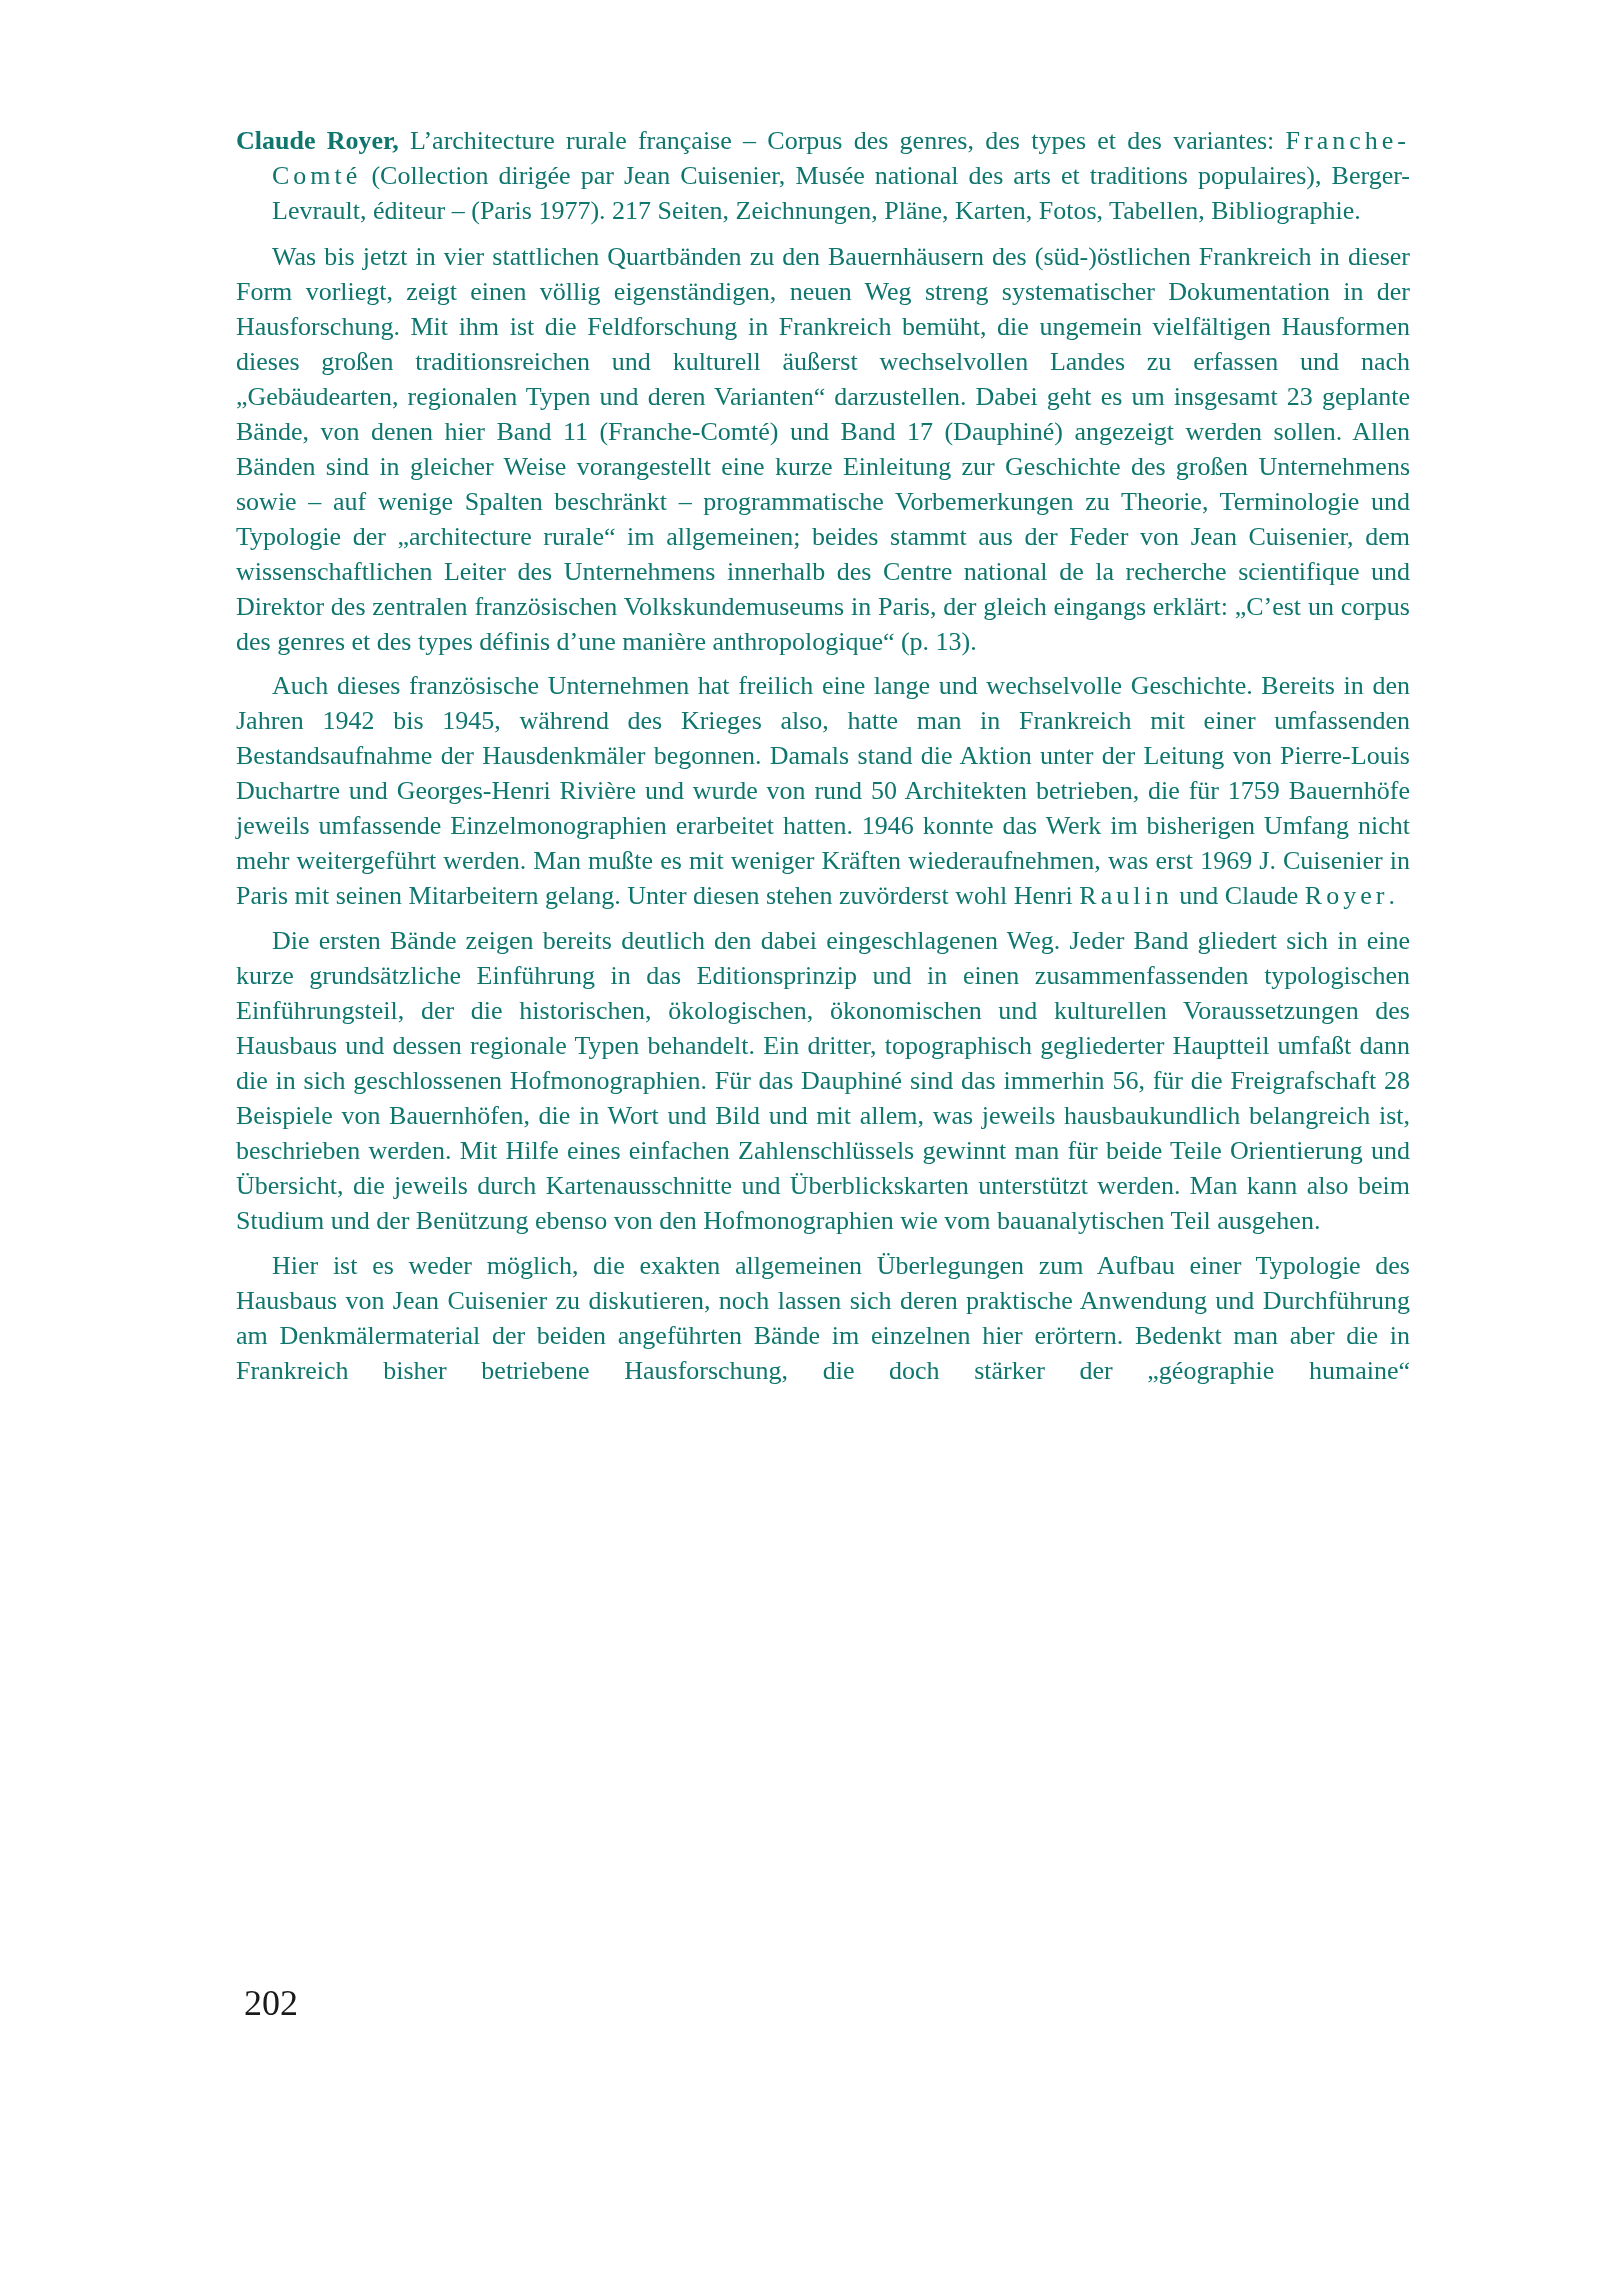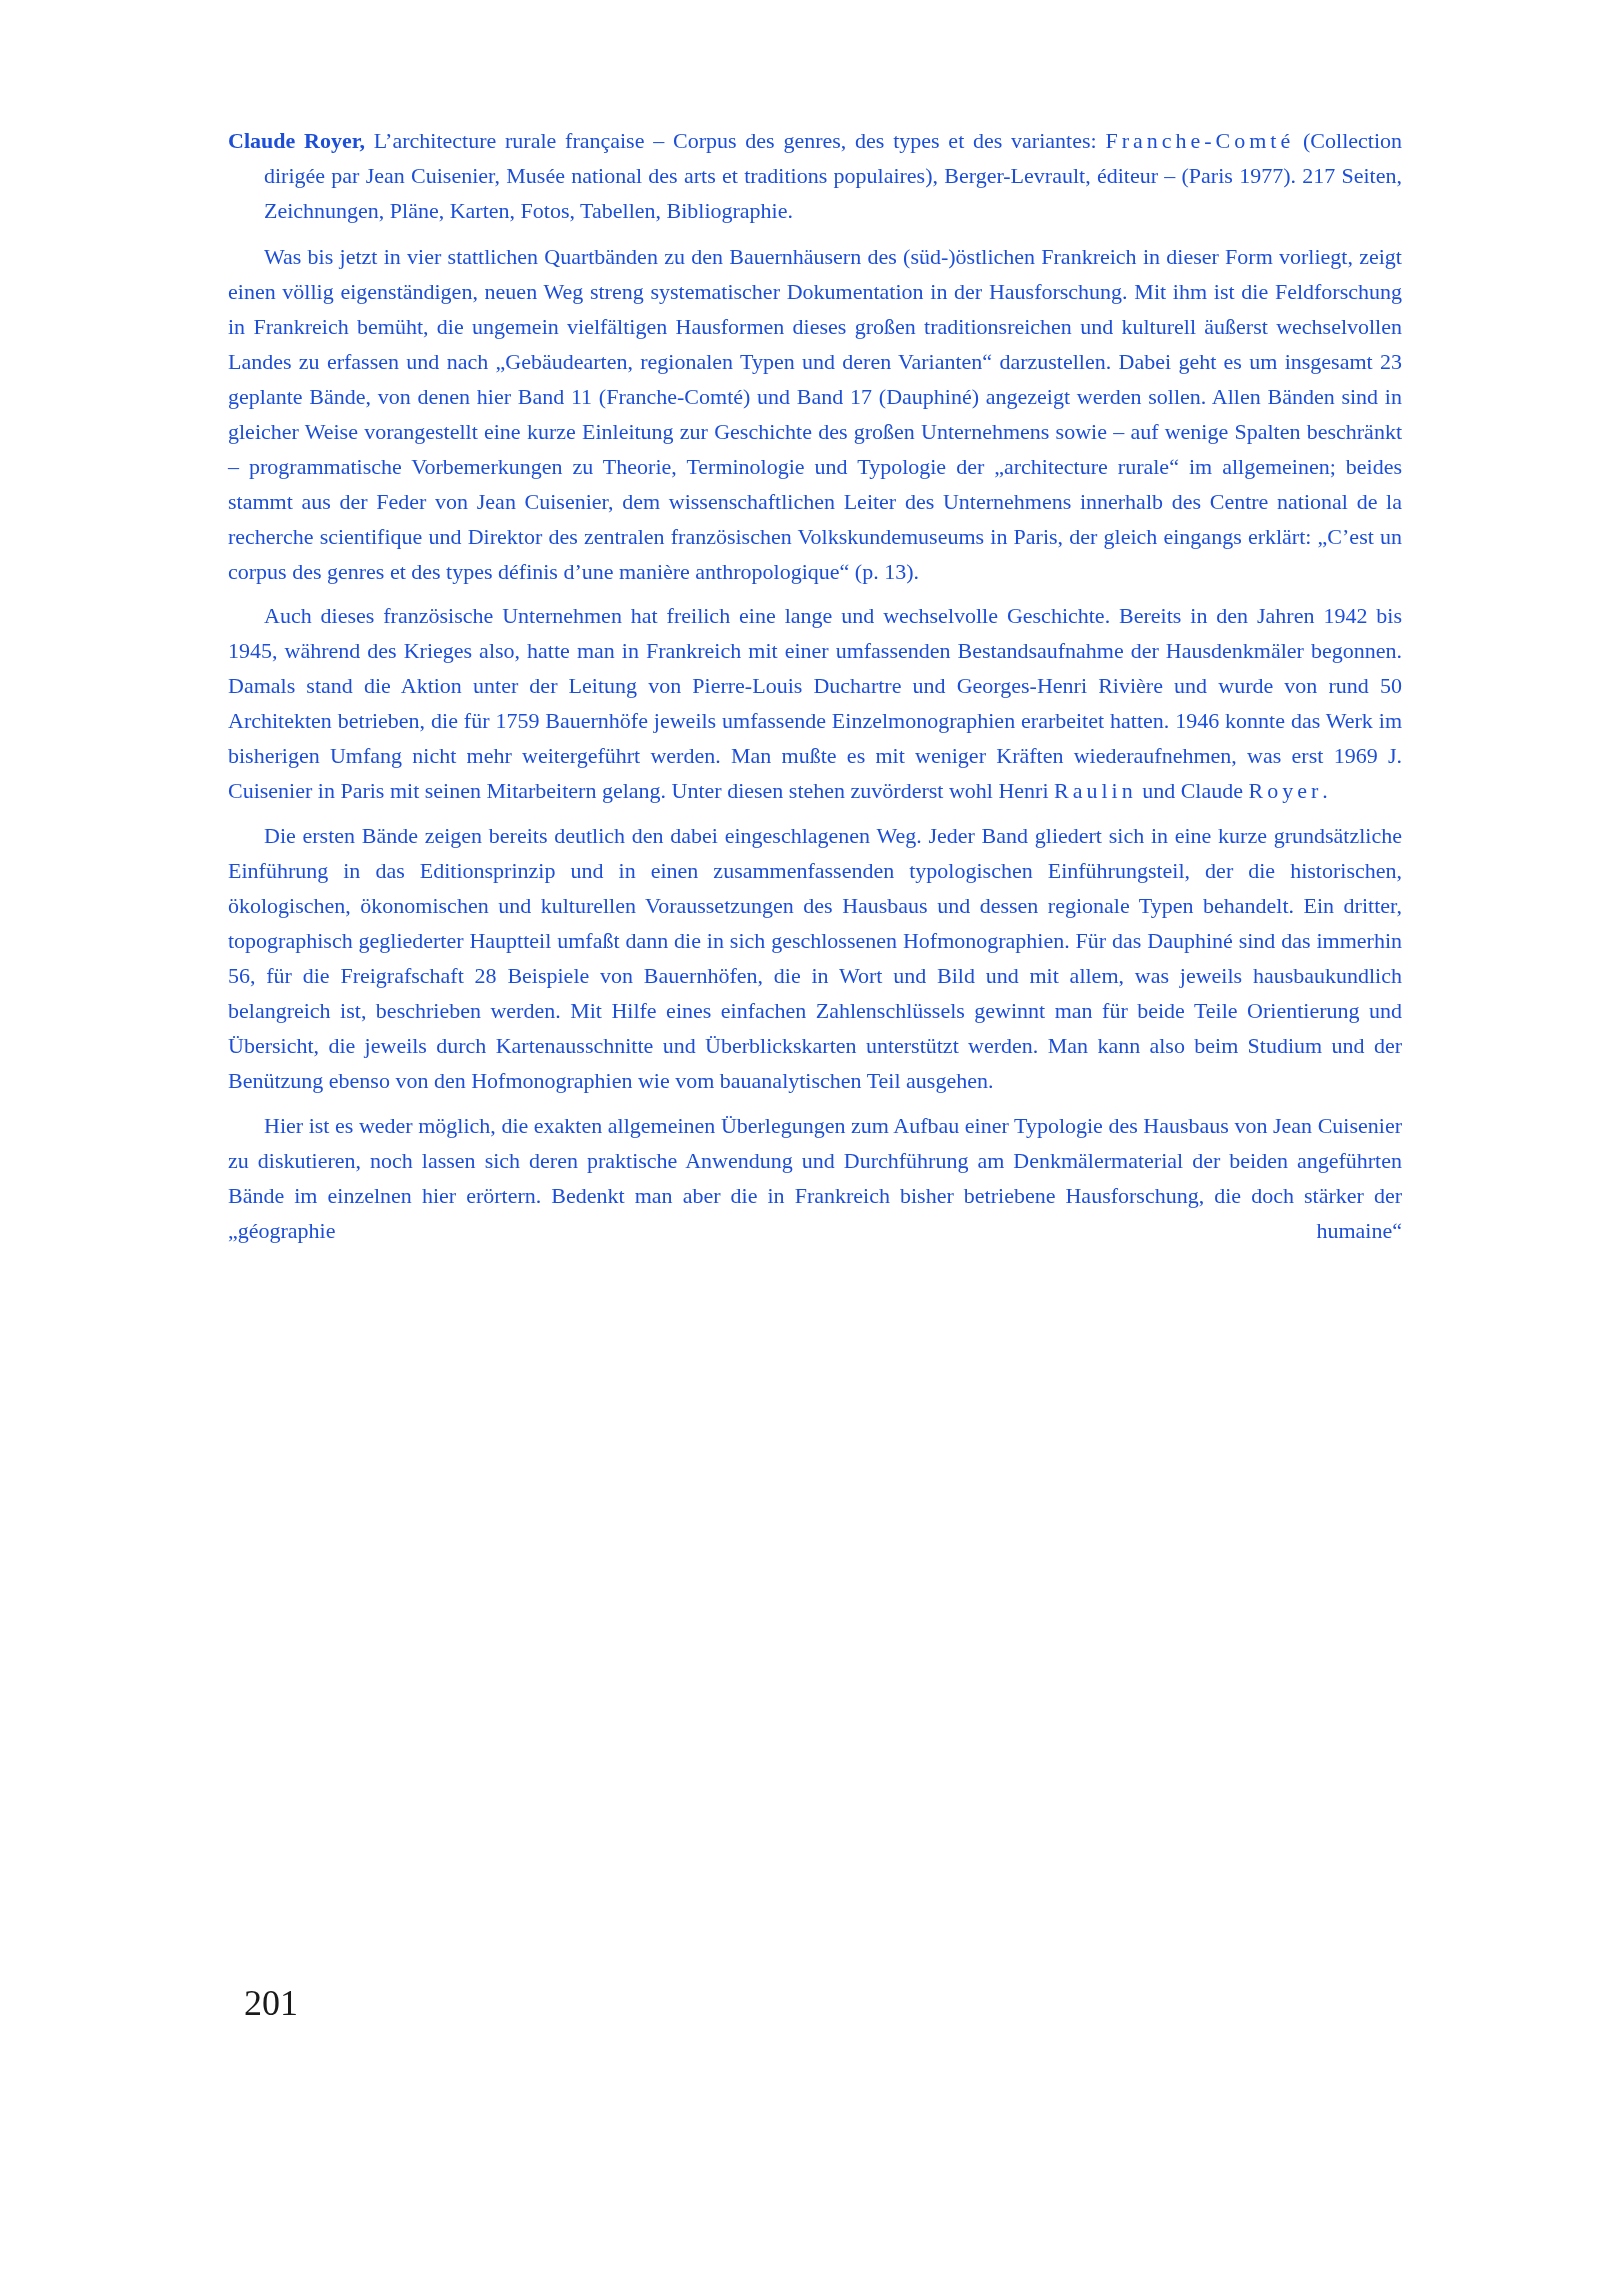--- a/index.html
+++ b/index.html
@@ -1,25 +1,25 @@
 <!DOCTYPE html>
 <html style="font-size:13px"><head>
 <meta charset="utf-8">
 <style>
   html, body { margin: 0; padding: 0; background: #ffffff; }
   body { width: 1617px; height: 2284px; position: relative; overflow: hidden; }
   .page {
     position: absolute;
-    left: 228px;
+    left: 236px;
     top: 123px;
     width: 1174px;
     font-family: "Liberation Serif", "DejaVu Serif", serif;
-    font-size: 22px;
+    font-size: 26px;
     line-height: 35px;
-    color: #1d4ed8;
+    color: #0f766e;
     text-align: justify;
   }
   .citation {
     margin: 0 0 10.5px 0;
     padding-left: 36px;
     text-indent: -36px;
   }
   .citation .author { font-weight: bold; }
   .citation .spaced { letter-spacing: 4px; }
   p.para {
@@ -44,14 +44,14 @@
 
   <p class="para">Was bis jetzt in vier stattlichen Quartbänden zu den Bauernhäusern des (süd-)östlichen Frankreich in dieser Form vorliegt, zeigt einen völlig eigenständigen, neuen Weg streng systematischer Dokumentation in der Hausforschung. Mit ihm ist die Feldforschung in Frankreich bemüht, die ungemein vielfältigen Hausformen dieses großen traditionsreichen und kulturell äußerst wechselvollen Landes zu erfassen und nach „Gebäudearten, regionalen Typen und deren Varianten“ darzustellen. Dabei geht es um insgesamt 23 geplante Bände, von denen hier Band 11 (Franche-Comté) und Band 17 (Dauphiné) angezeigt werden sollen. Allen Bänden sind in gleicher Weise vorangestellt eine kurze Einleitung zur Geschichte des großen Unternehmens sowie – auf wenige Spalten beschränkt – programmatische Vorbemerkungen zu Theorie, Terminologie und Typologie der „architecture rurale“ im allgemeinen; beides stammt aus der Feder von Jean Cuisenier, dem wissenschaftlichen Leiter des Unternehmens innerhalb des Centre national de la recherche scientifique und Direktor des zentralen französischen Volkskundemuseums in Paris, der gleich eingangs erklärt: „C’est un corpus des genres et des types définis d’une manière anthropologique“ (p. 13).</p>
 
   <p class="para"><span>Auch dieses französische Unternehmen hat freilich eine lange und wechselvolle Geschichte. Bereits in den Jahren 1942 bis 1945, während des Krieges also, hatte man in Frankreich mit einer umfassenden Bestandsaufnahme der Hausdenkmäler begonnen. Damals stand die Aktion unter der Leitung von Pierre-Louis Duchartre und Georges-Henri Rivière und wurde von rund 50 Architekten betrieben, die für 1759 Bauernhöfe jeweils umfassende Einzelmonographien erarbeitet hatten. 1946 konnte das Werk im bisherigen Umfang nicht mehr weitergeführt werden. Man mußte es mit weniger Kräften wiederaufnehmen, was erst 1969 J. Cuisenier in Paris mit seinen Mitarbeitern gelang. Unter diesen stehen zuvörderst wohl Henri </span><span class="spaced">Raulin</span><span> und Claude </span><span class="spaced">Royer</span><span>.</span></p>
 
   <p class="para">Die ersten Bände zeigen bereits deutlich den dabei eingeschlagenen Weg. Jeder Band gliedert sich in eine kurze grundsätzliche Einführung in das Editionsprinzip und in einen zusammenfassenden typologischen Einführungsteil, der die historischen, ökologischen, ökonomischen und kulturellen Voraussetzungen des Hausbaus und dessen regionale Typen behandelt. Ein dritter, topographisch gegliederter Hauptteil umfaßt dann die in sich geschlossenen Hofmonographien. Für das Dauphiné sind das immerhin 56, für die Freigrafschaft 28 Beispiele von Bauernhöfen, die in Wort und Bild und mit allem, was jeweils hausbaukundlich belangreich ist, beschrieben werden. Mit Hilfe eines einfachen Zahlenschlüssels gewinnt man für beide Teile Orientierung und Übersicht, die jeweils durch Kartenausschnitte und Überblickskarten unterstützt werden. Man kann also beim Studium und der Benützung ebenso von den Hofmonographien wie vom bauanalytischen Teil ausgehen.</p>
 
   <p class="para" style="text-align-last: justify;">Hier ist es weder möglich, die exakten allgemeinen Überlegungen zum Aufbau einer Typologie des Hausbaus von Jean Cuisenier zu diskutieren, noch lassen sich deren praktische Anwendung und Durchführung am Denkmälermaterial der beiden angeführten Bände im einzelnen hier erörtern. Bedenkt man aber die in Frankreich bisher betriebene Hausforschung, die doch stärker der „géographie humaine“</p>
 </div>
 
-<div class="folio">201</div>
+<div class="folio">202</div>
 
 
 </body></html>

